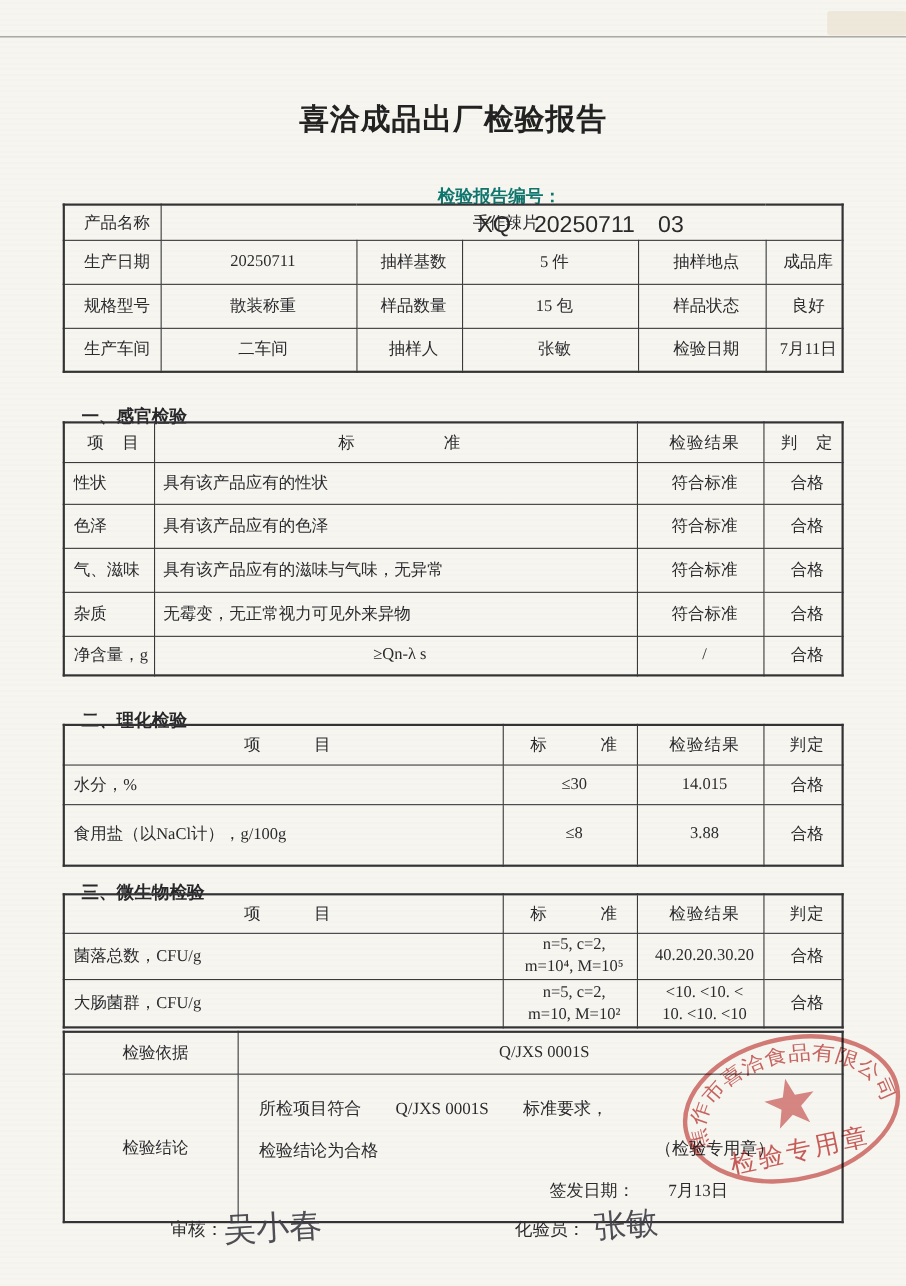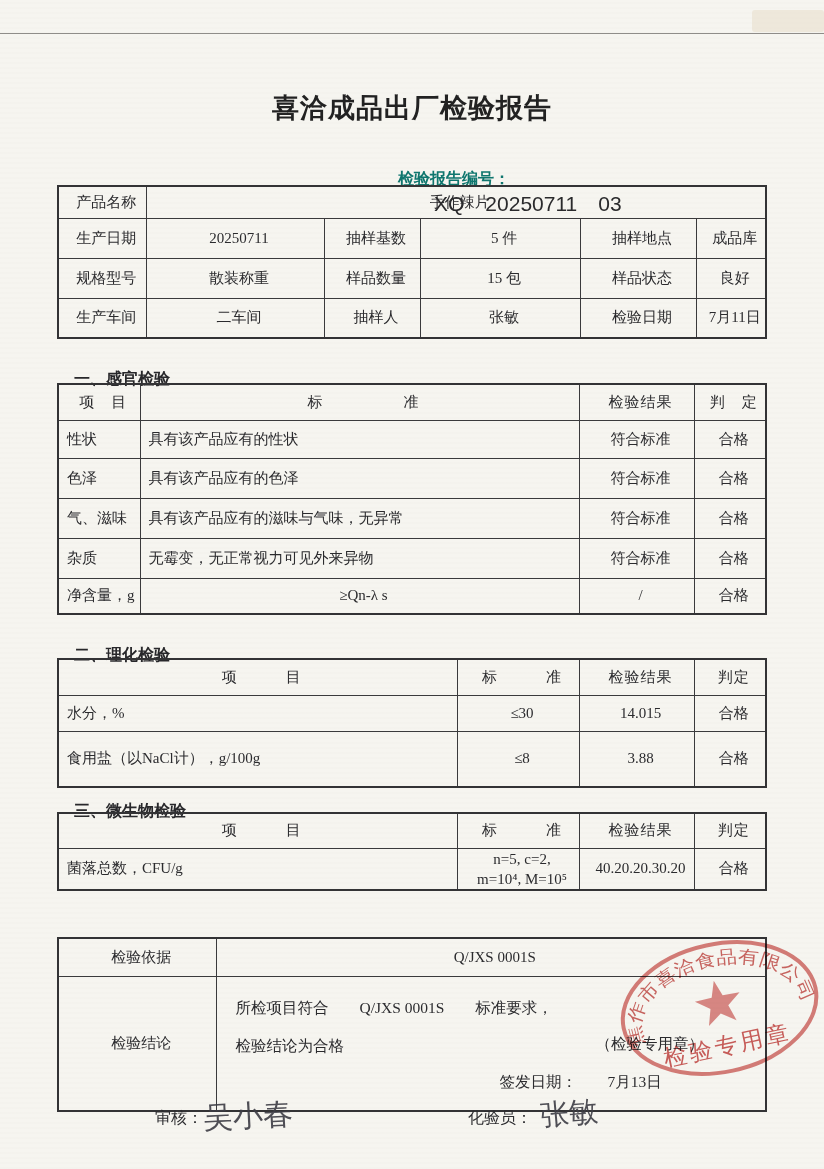--- a/index.html
+++ b/index.html
@@ -199,20 +199,28 @@
     <td class="c hdr">检验结果</td>
     <td class="c hdr">判定</td>
   </tr>
   <tr style="height:42px">
     <td>菌落总数，CFU/g</td>
     <td class="c pre micro-std">n=5, c=2,
 m=10⁴, M=10⁵</td>
     <td class="c micro-result">40.20.20.30.20</td>
     <td class="c">合格</td>
   </tr>
+  <tr style="height:44px">
+    <td>大肠菌群，CFU/g</td>
+    <td class="c pre micro-std">n=5, c=2,
+m=10, M=10²</td>
+    <td class="c pre micro-result">&lt;10. &lt;10. &lt;
+10. &lt;10. &lt;10</td>
+    <td class="c">合格</td>
+  </tr>
 </tbody>
   </table>
 
 <table class="tbl" style="top:937px;">
   <colgroup>
       <col style="width:158px">
       <col style="width:550px">
     </colgroup>
   <tbody>
       <tr style="height:38px">

